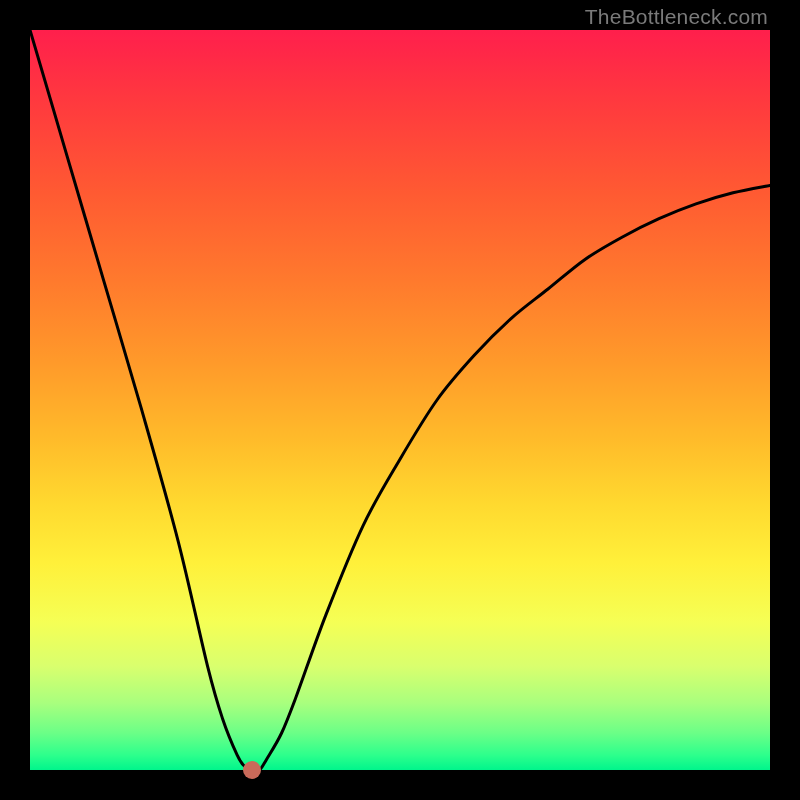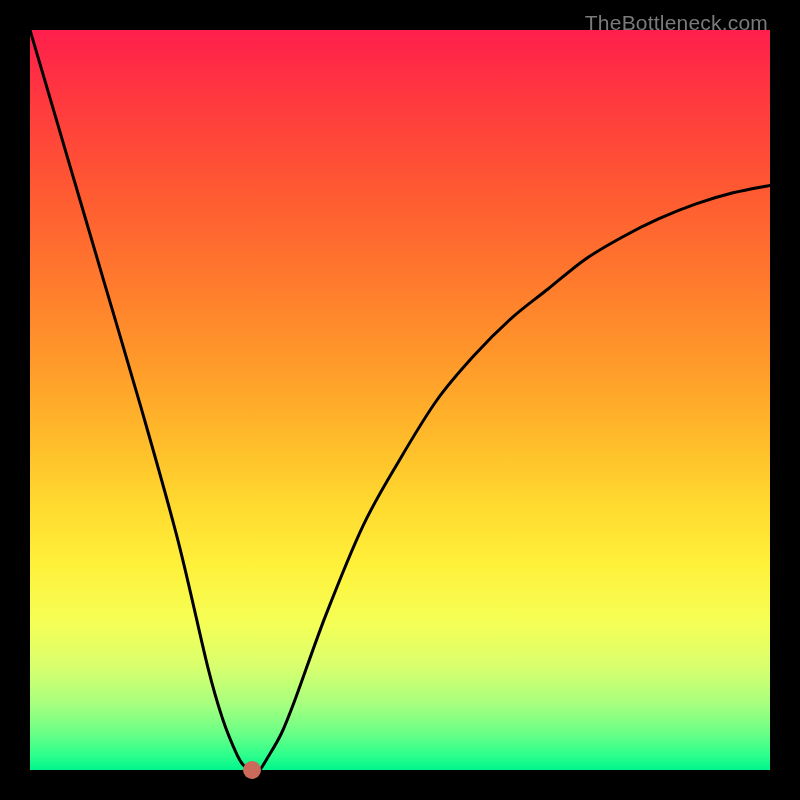--- a/index.html
+++ b/index.html
@@ -35,21 +35,21 @@
       #f5ff55 80%,
       #d9ff6e 86%,
       #a8ff7e 91%,
       #6bff87 95%,
       #2dff8c 98%,
       #00f58c 100%
     );
   }
   .watermark {
     position: absolute;
-    top: 11px;
+    top: 5px;
     right: 32px;
     color: #7a7a7a;
     font-size: 21px;
     font-weight: 400;
     letter-spacing: 0.2px;
     user-select: none;
   }
   svg.curve {
     position: absolute;
     left: 0;

